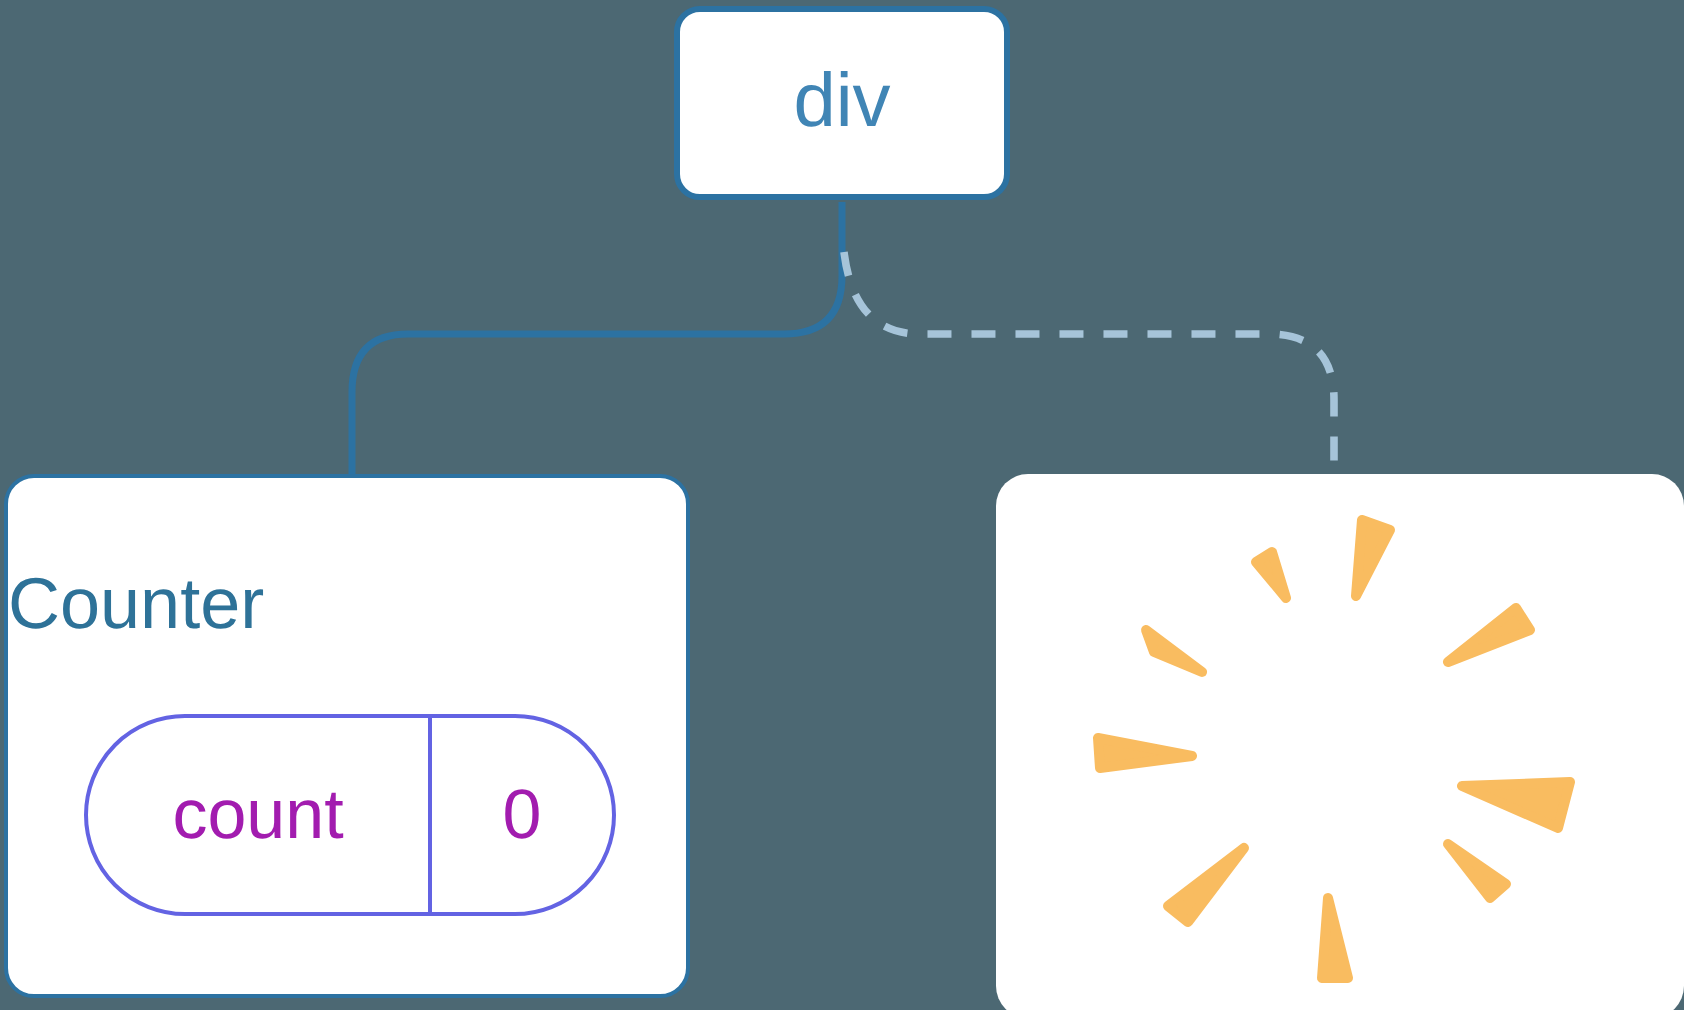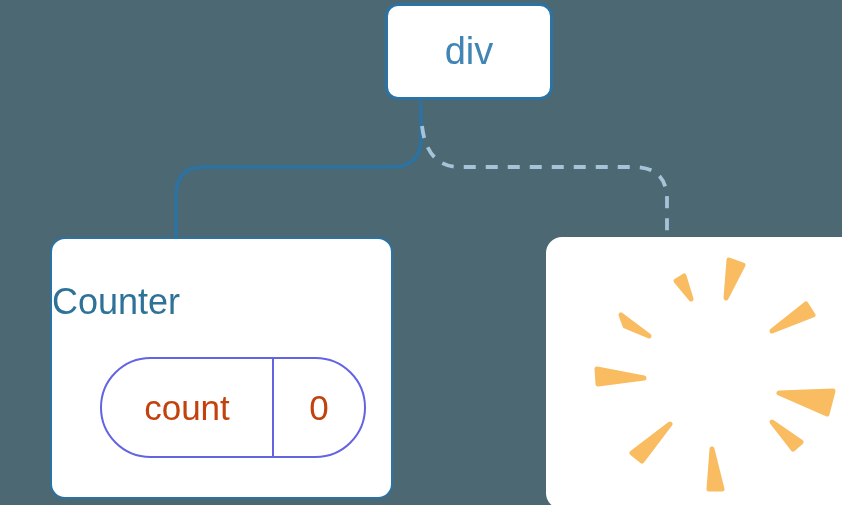--- a/index.html
+++ b/index.html
@@ -13,21 +13,20 @@
   }
   .connectors {
     position: absolute;
     left: 0; top: 0;
     pointer-events: none;
   }
   .node {
     position: absolute;
     background: #FFFFFF;
     box-sizing: border-box;
-    margin-left: 48px;
   }
   .node-root {
     left: 337px; top: 3px;
     width: 168px; height: 97px;
     border: 3px solid #2C72A2;
     border-radius: 13px;
     display: flex;
     align-items: center;
     justify-content: center;
     color: #4085B5;
@@ -41,27 +40,27 @@
   }
   .counter-title {
     margin-top: 42px;
     text-align: left;
     color: #2E7298;
     font-size: 36px;
     line-height: 42px;
   }
   .state-pill {
     position: absolute;
-    left: 48px; top: 118px;
+    left: 38px; top: 118px;
     width: 266px; height: 101px;
     border: 2.5px solid #6363E3;
     border-radius: 52px;
     box-sizing: border-box;
     display: flex;
-    color: #c2410c;
+    color: #a21caf;
     font-size: 35px;
     overflow: hidden;
     justify-content: flex-end;
   }
   .pill-key {
     width: 172px;
     display: flex;
     align-items: center;
     justify-content: center;
     border-right: 2.5px solid #6363E3;

